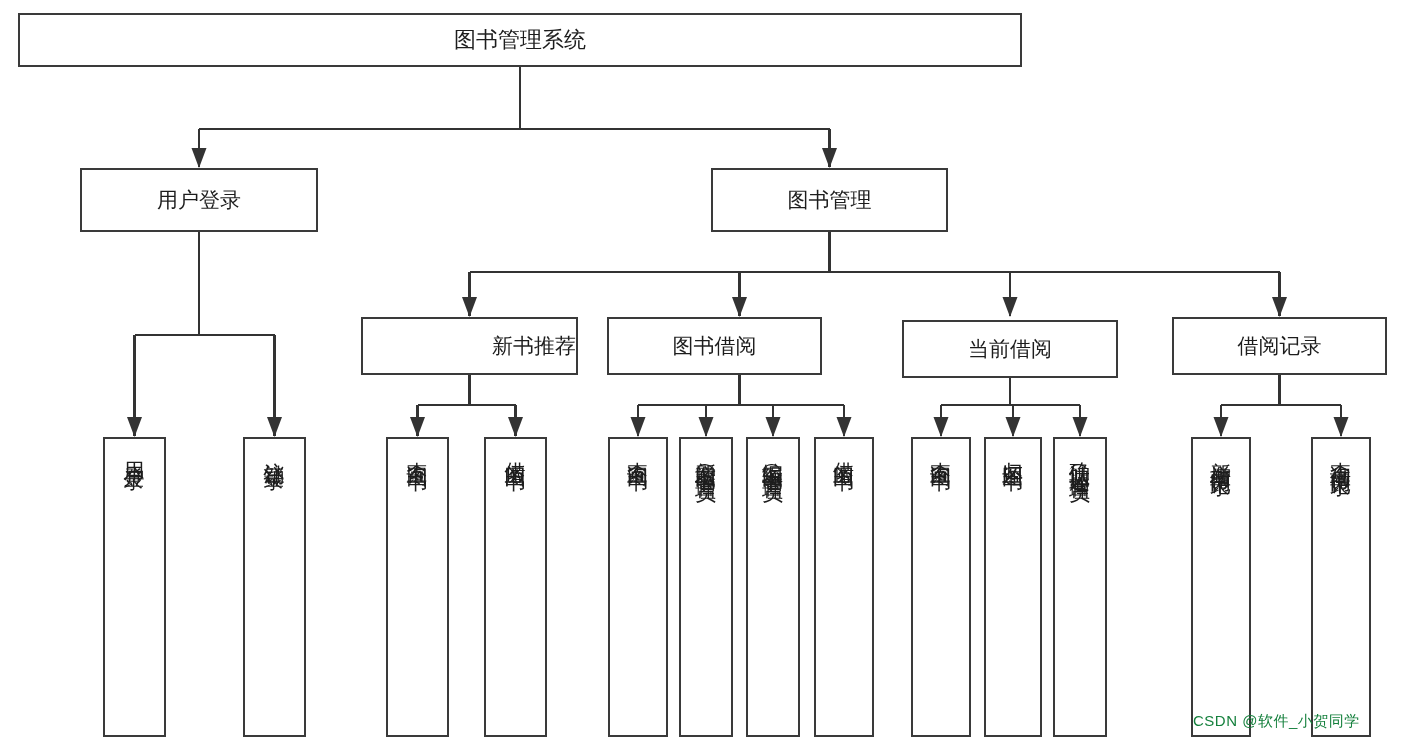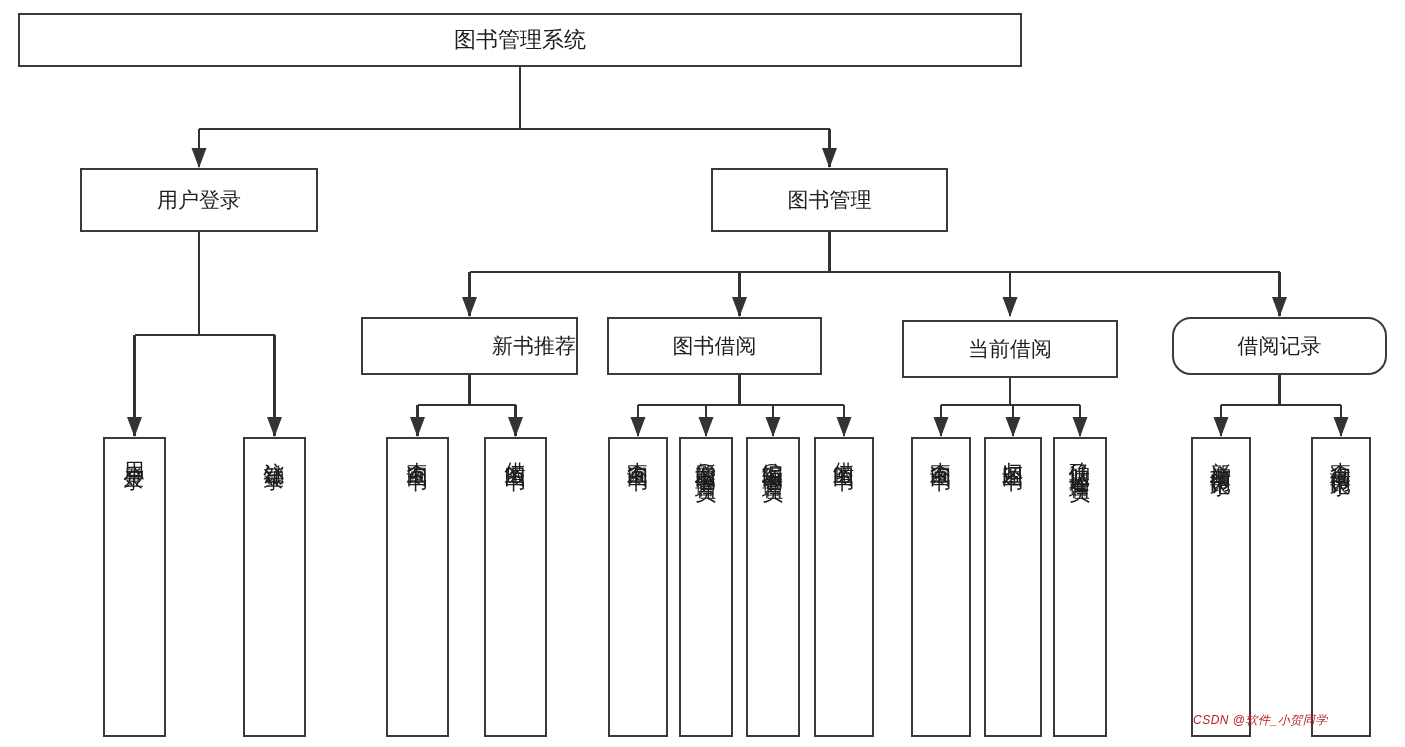--- a/index.html
+++ b/index.html
@@ -58,26 +58,25 @@
     text-orientation: upright;
     font-size: 21px;
     letter-spacing: 3px;
     line-height: 1;
     white-space: normal;
   }
   #watermark {
     position: absolute;
     left: 1193px;
     top: 712px;
-    font-size: 12px;
-    color: #b91c1c;
+    font-size: 15px;
+    color: #15803d;
     letter-spacing: 0.5px;
     white-space: pre;
     pointer-events: none;
-    font-style: italic;
   }
 </style>
 </head>
 <body>
 
 <div id="diagram-root">
 
   <svg id="connectors" viewBox="0 0 1405 747" xmlns="http://www.w3.org/2000/svg">
       <line x1="520" y1="67" x2="520" y2="129" stroke="#333333" stroke-width="2.6" shape-rendering="crispEdges"></line>
       <line x1="199" y1="129" x2="829.5" y2="129" stroke="#333333" stroke-width="2.6" shape-rendering="crispEdges"></line>
@@ -145,21 +144,21 @@
       </div>
       <div class="node horiz" style="left: 361px; top: 317px; width: 217px; height: 58px; justify-content: flex-end;">
         <span class="node-label">新书推荐</span>
       </div>
       <div class="node horiz" style="left: 607px; top: 317px; width: 215px; height: 58px;">
         <span class="node-label">图书借阅</span>
       </div>
       <div class="node horiz" style="left: 902px; top: 320px; width: 216px; height: 58px;">
         <span class="node-label">当前借阅</span>
       </div>
-      <div class="node horiz" style="left: 1172px; top: 317px; width: 215px; height: 58px; border-radius: 19px;">
+      <div class="node horiz" style="left: 1172px; top: 317px; width: 215px; height: 58px;">
         <span class="node-label">借阅记录</span>
       </div>
       <div class="node vert" style="left: 103px; top: 437px; width: 63px; height: 300px;">
         <span class="node-label">用户登录</span>
       </div>
       <div class="node vert" style="left: 243px; top: 437px; width: 63px; height: 300px;">
         <span class="node-label">注销登录</span>
       </div>
       <div class="node vert" style="left: 386px; top: 437px; width: 63px; height: 300px;">
         <span class="node-label">查询图书</span>

